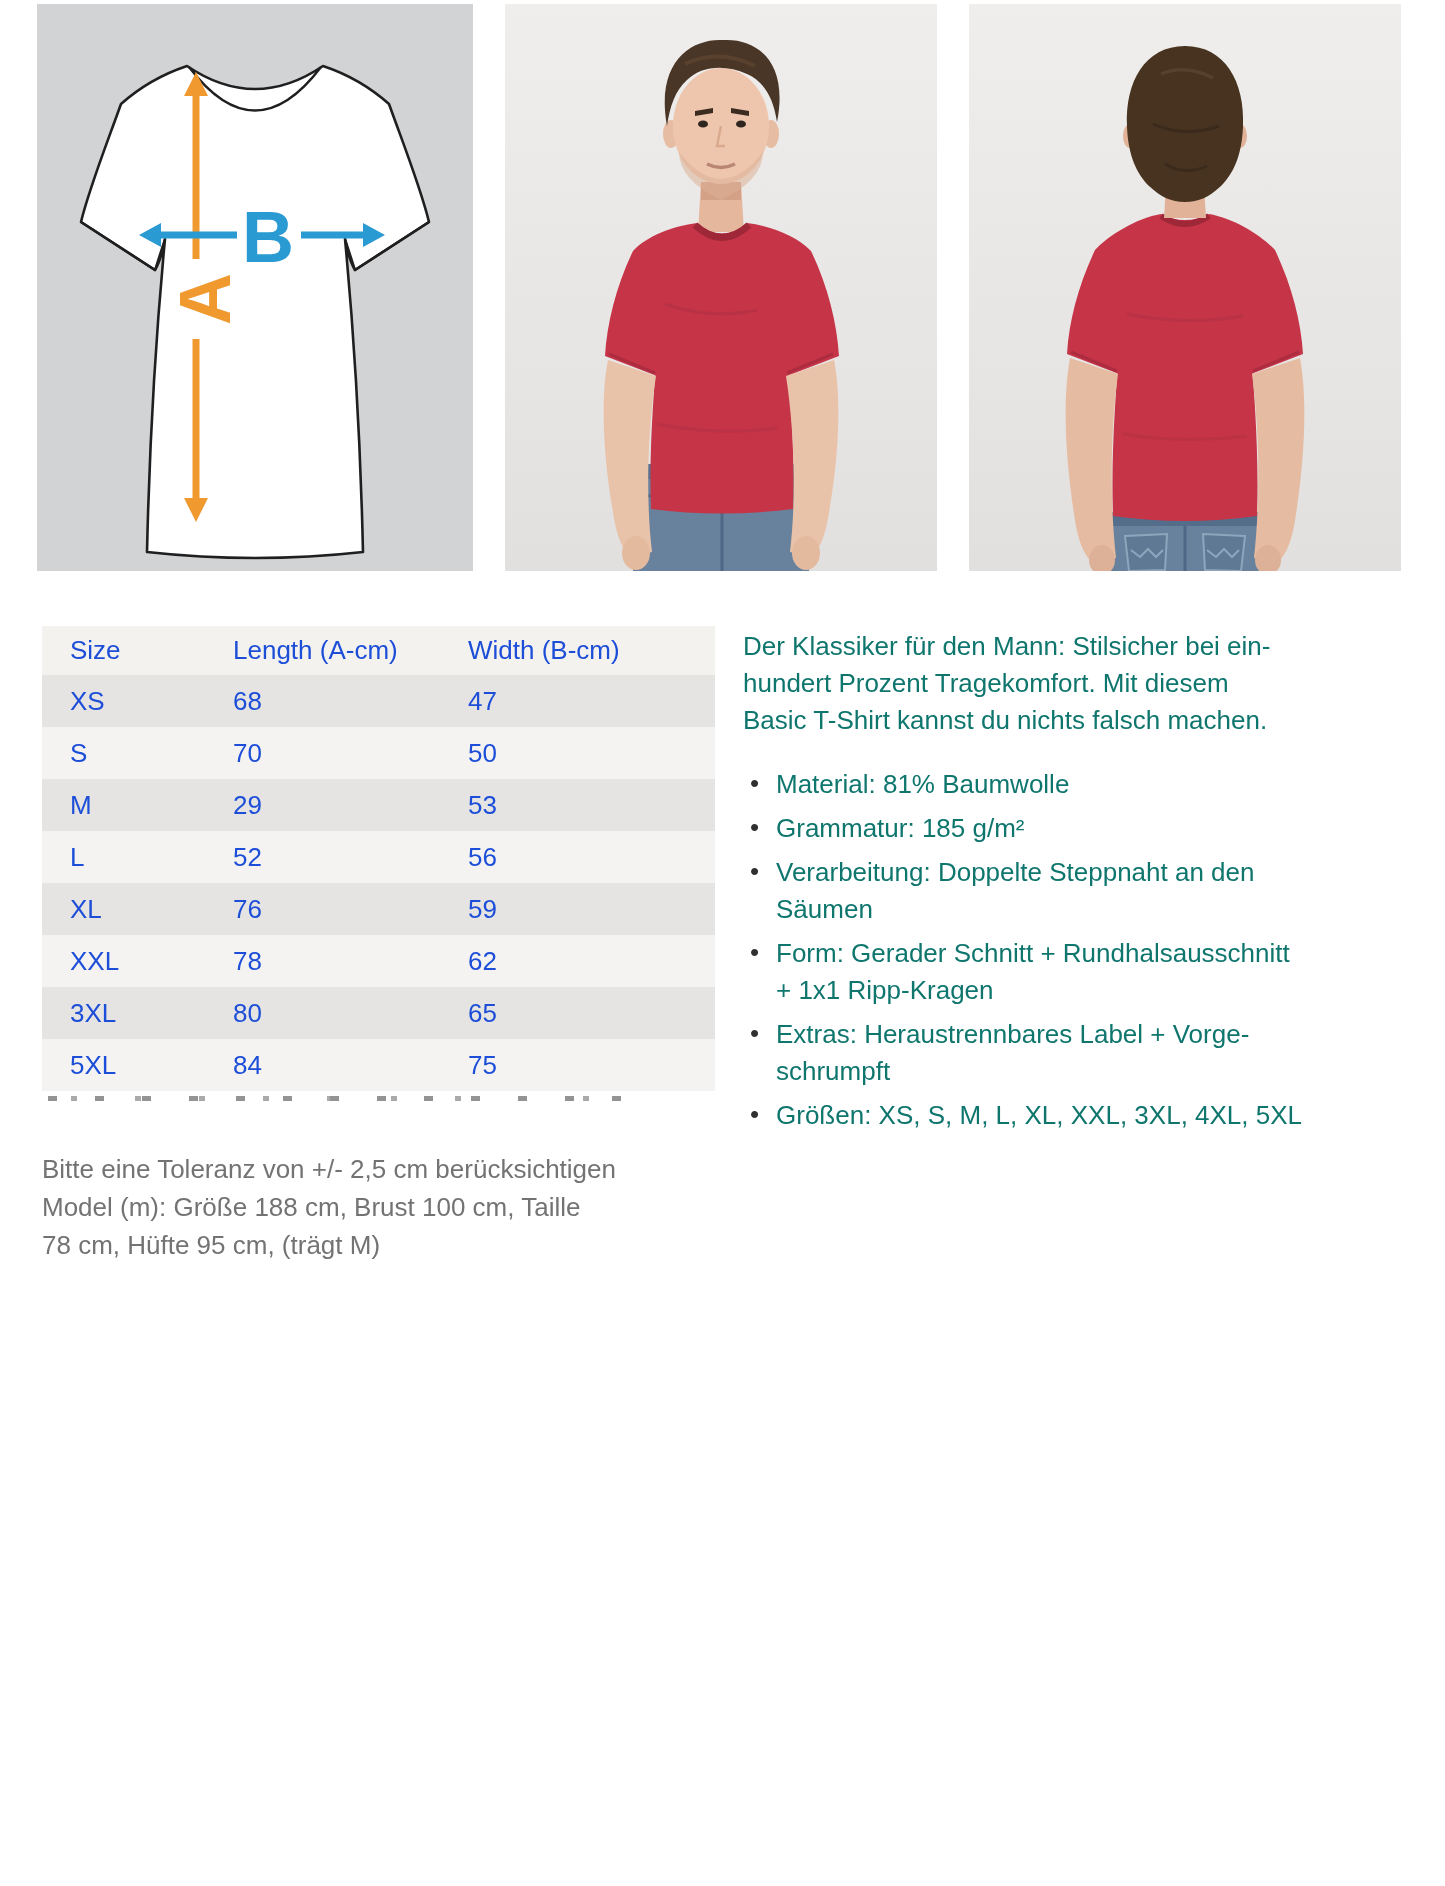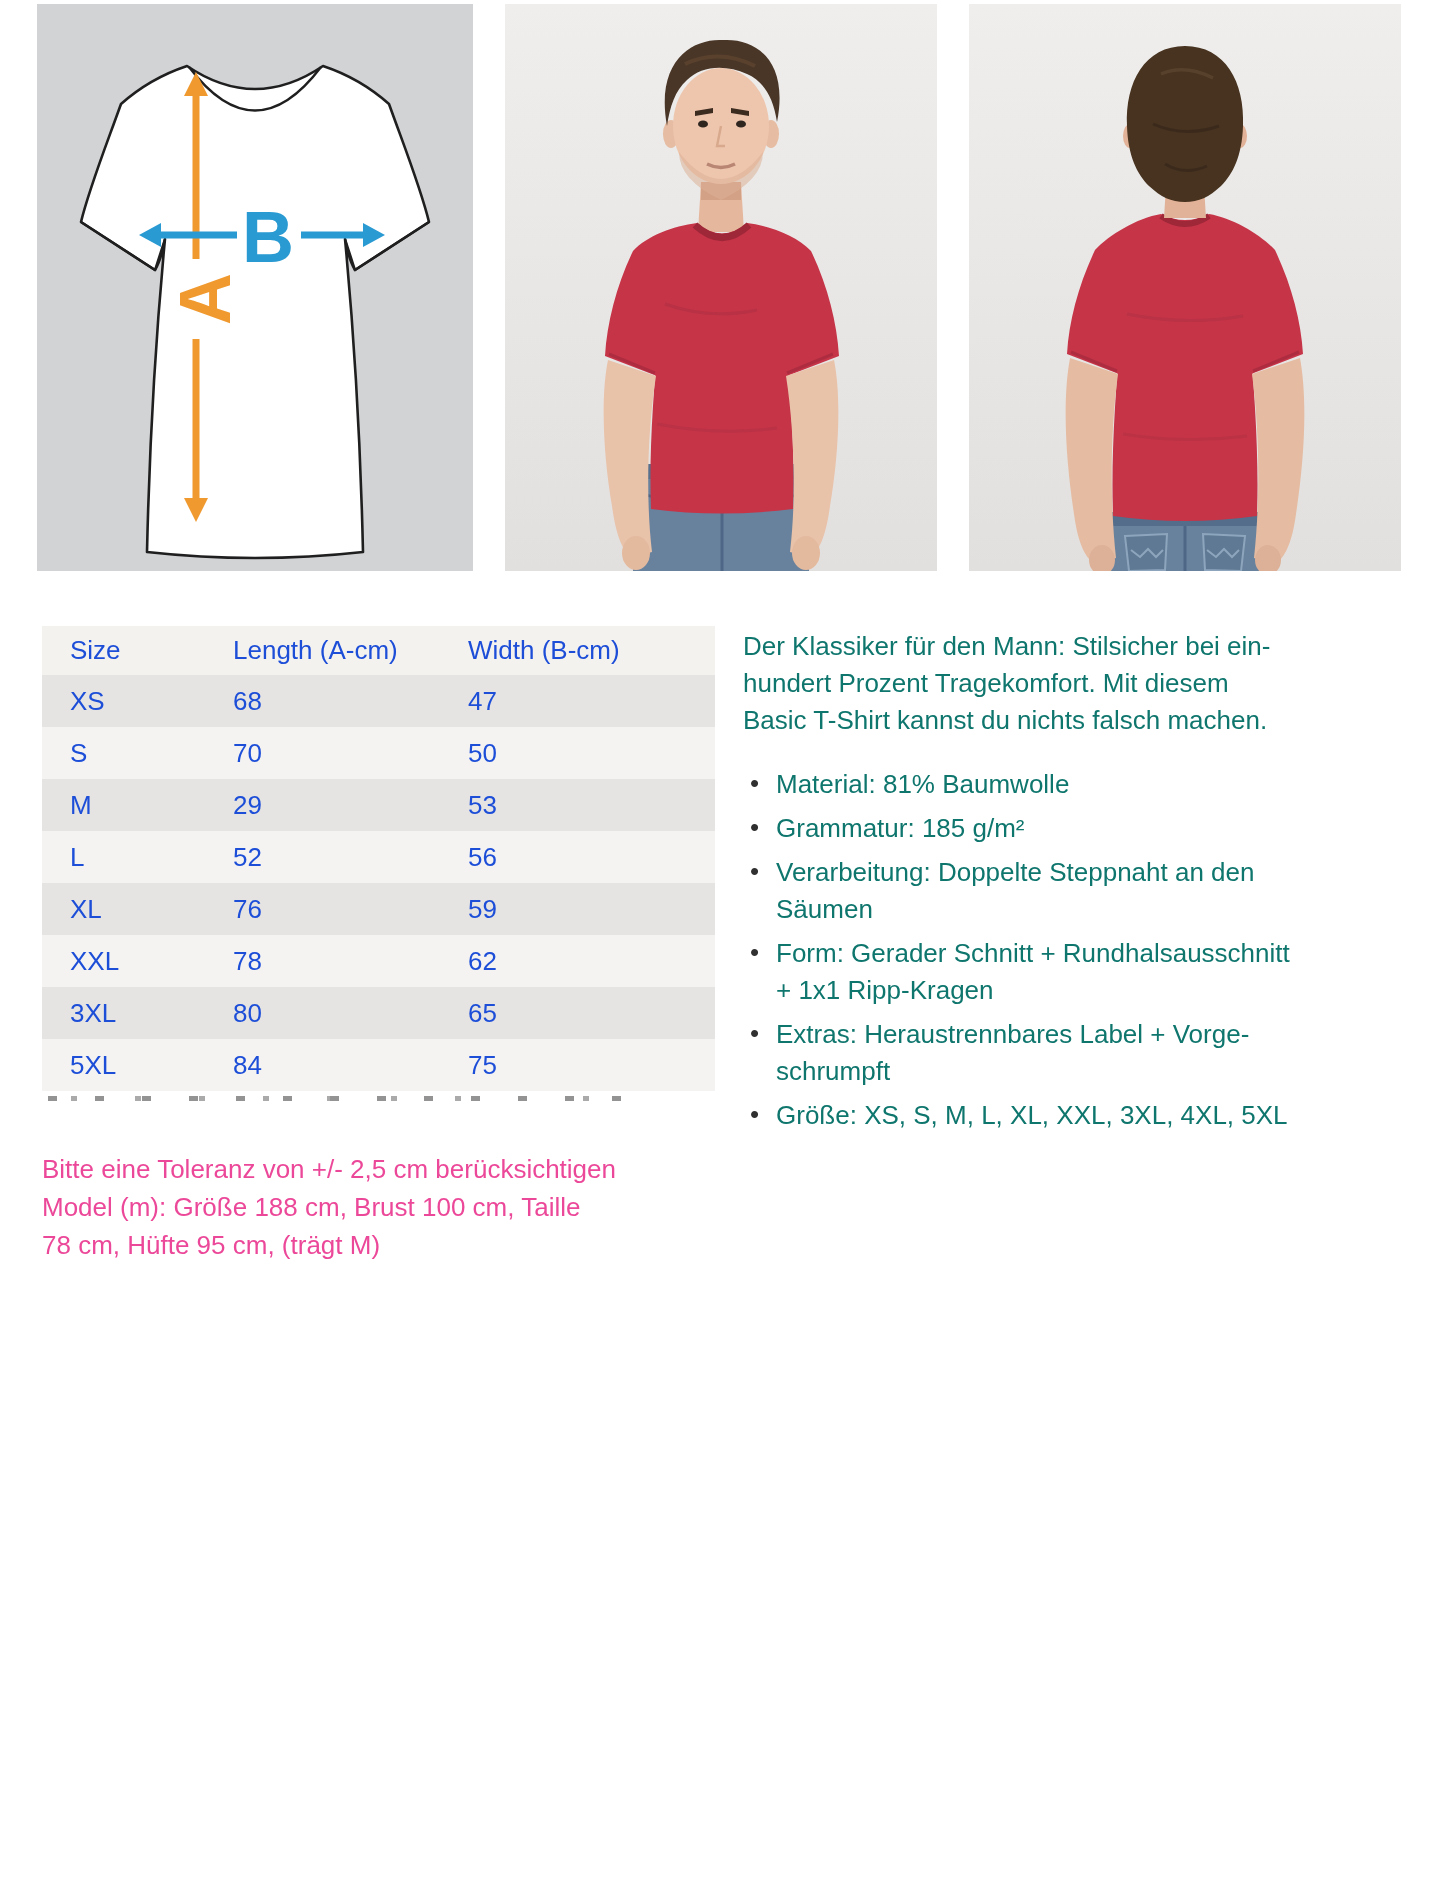--- a/index.html
+++ b/index.html
@@ -33,21 +33,21 @@
 
   
   .crop-artifact{
     margin:5px 0 0 6px;width:585px;height:5px;opacity:.75;
     background:
       repeating-linear-gradient(90deg,#6f6f6f 0 9px,transparent 9px 47px),
       repeating-linear-gradient(90deg,transparent 0 23px,#8e8e8e 23px 29px,transparent 29px 64px);
   }
 
   
-  .notes{margin-top:49px;font-size:26px;line-height:38px;color:#ec4899;width:645px;}
+  .notes{margin-top:49px;font-size:26px;line-height:38px;color:#737373;width:645px;}
   .notes p{margin:0;white-space:pre-line;}
   .notes strong{font-weight:400;}
 
   
   .intro{margin:0 0 27px 0;line-height:37px;white-space:pre-line;}
   ul.features{margin:0;padding:0;list-style:none;}
   ul.features li{position:relative;padding-left:33px;line-height:37px;margin:0 0 7px 0;white-space:pre-line;}
   ul.features li::before{content:"\2022";position:absolute;left:7px;top:-1px;color:#303030;}
 </style>
 </head>
@@ -284,16 +284,16 @@
 Basic T-Shirt kannst du nichts falsch machen.</p>
     <ul class="features">
         <li>Material: 81% Baumwolle</li>
         <li>Grammatur: 185 g/m²</li>
         <li>Verarbeitung: Doppelte Steppnaht an den
 Säumen</li>
         <li>Form: Gerader Schnitt + Rundhalsausschnitt
 + 1x1 Ripp-Kragen</li>
         <li>Extras: Heraustrennbares Label + Vorge-
 schrumpft</li>
-        <li>Größe: XS, S, M, L, XL, XXL, 3XL, 4XL, 5XL</li>
+        <li>Größen: XS, S, M, L, XL, XXL, 3XL, 4XL, 5XL</li>
       </ul>
   </div>
 </div>
 
 </body></html>

